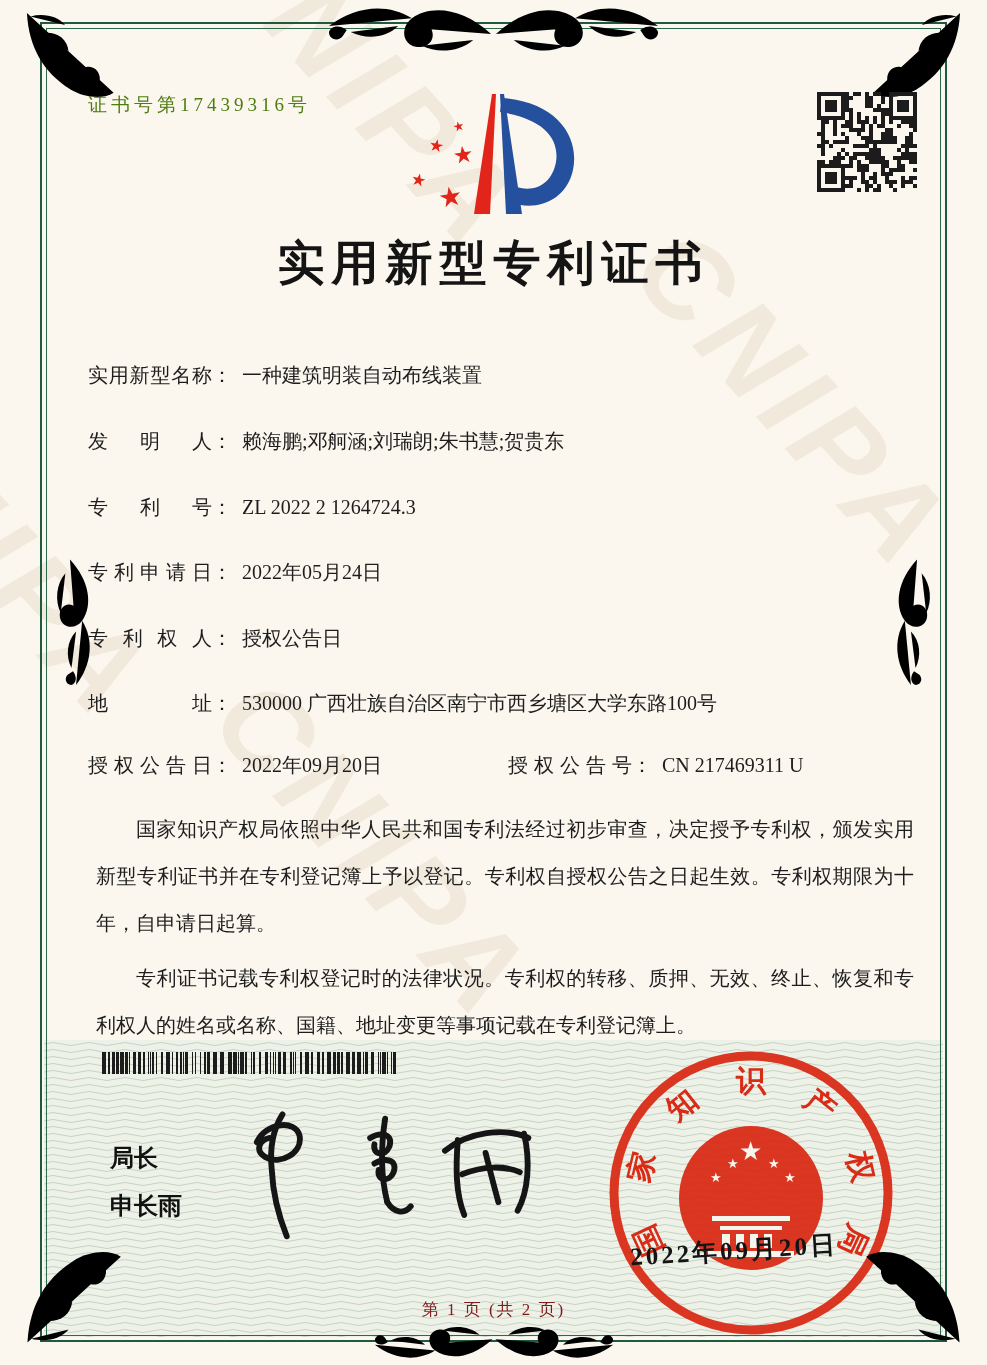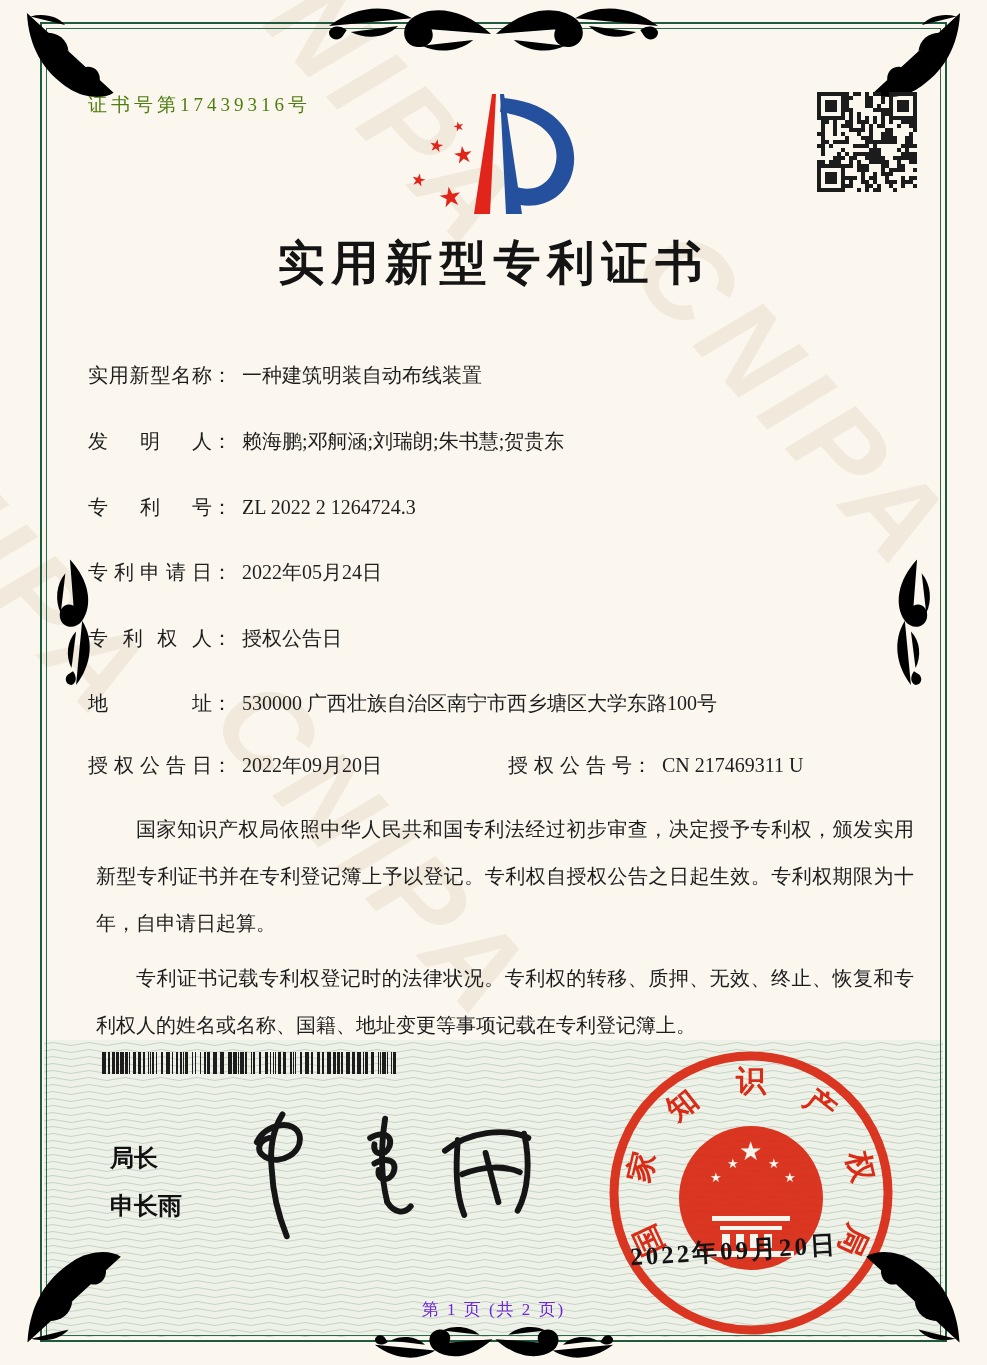--- a/index.html
+++ b/index.html
@@ -47,21 +47,21 @@
   #signature{position:absolute;left:200px;top:55px;z-index:6;}
 
   #seal{position:absolute;left:552px;top:8px;width:310px;height:292px;z-index:7;}
   #seal-chars{position:absolute;left:0;top:0;width:310px;height:292px;}
   #seal-chars span{position:absolute;font-size:30px;font-weight:bold;color:#d92b16;
       font-family:"Liberation Serif","DejaVu Serif",serif;}
   #seal-date{position:absolute;left:18px;top:186px;width:240px;text-align:center;font-size:25px;
       font-weight:bold;letter-spacing:3px;color:#141414;transform:rotate(-3.5deg);z-index:8;}
 
   #footer{position:absolute;left:0;top:258px;width:899px;text-align:center;font-size:17px;
-      letter-spacing:2px;color:#6d28d9;z-index:6;}
+      letter-spacing:2px;color:#7f1d1d;z-index:6;}
 </style>
 </head>
 <body>
 
 <div id="page">
 
   <span class="wm" style="left:160px;top:10px">CNIPA</span>
   <span class="wm" style="left:590px;top:330px">CNIPA</span>
   <span class="wm" style="left:-210px;top:480px">CNIPA</span>
   <span class="wm" style="left:170px;top:780px">CNIPA</span>

